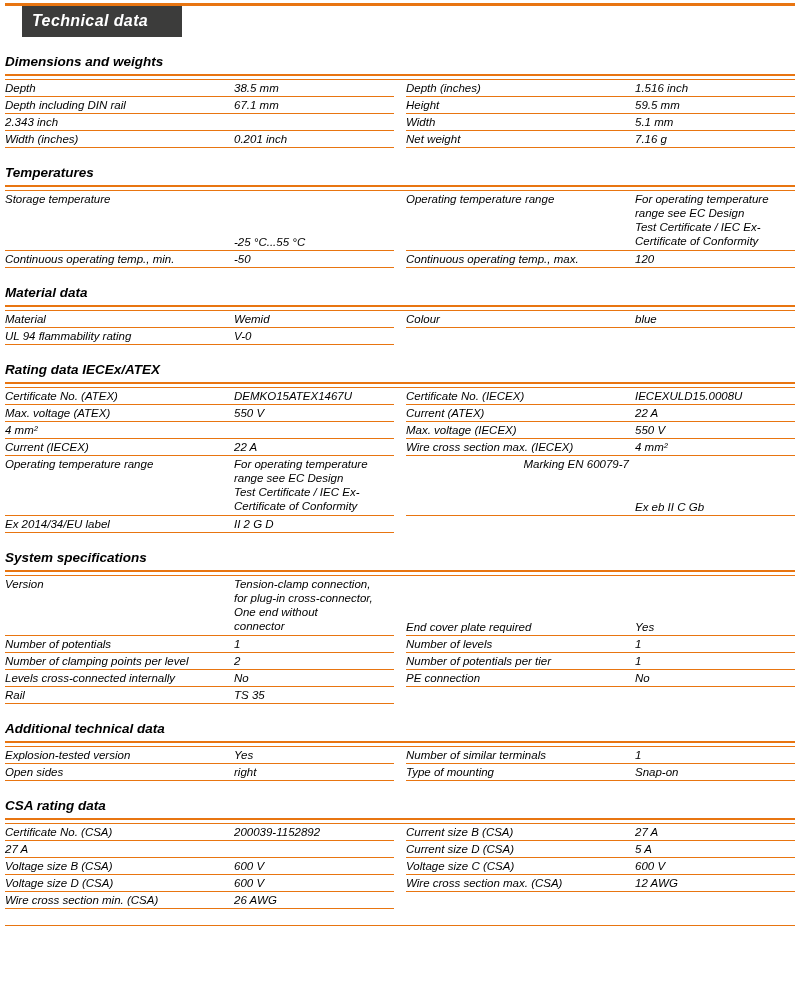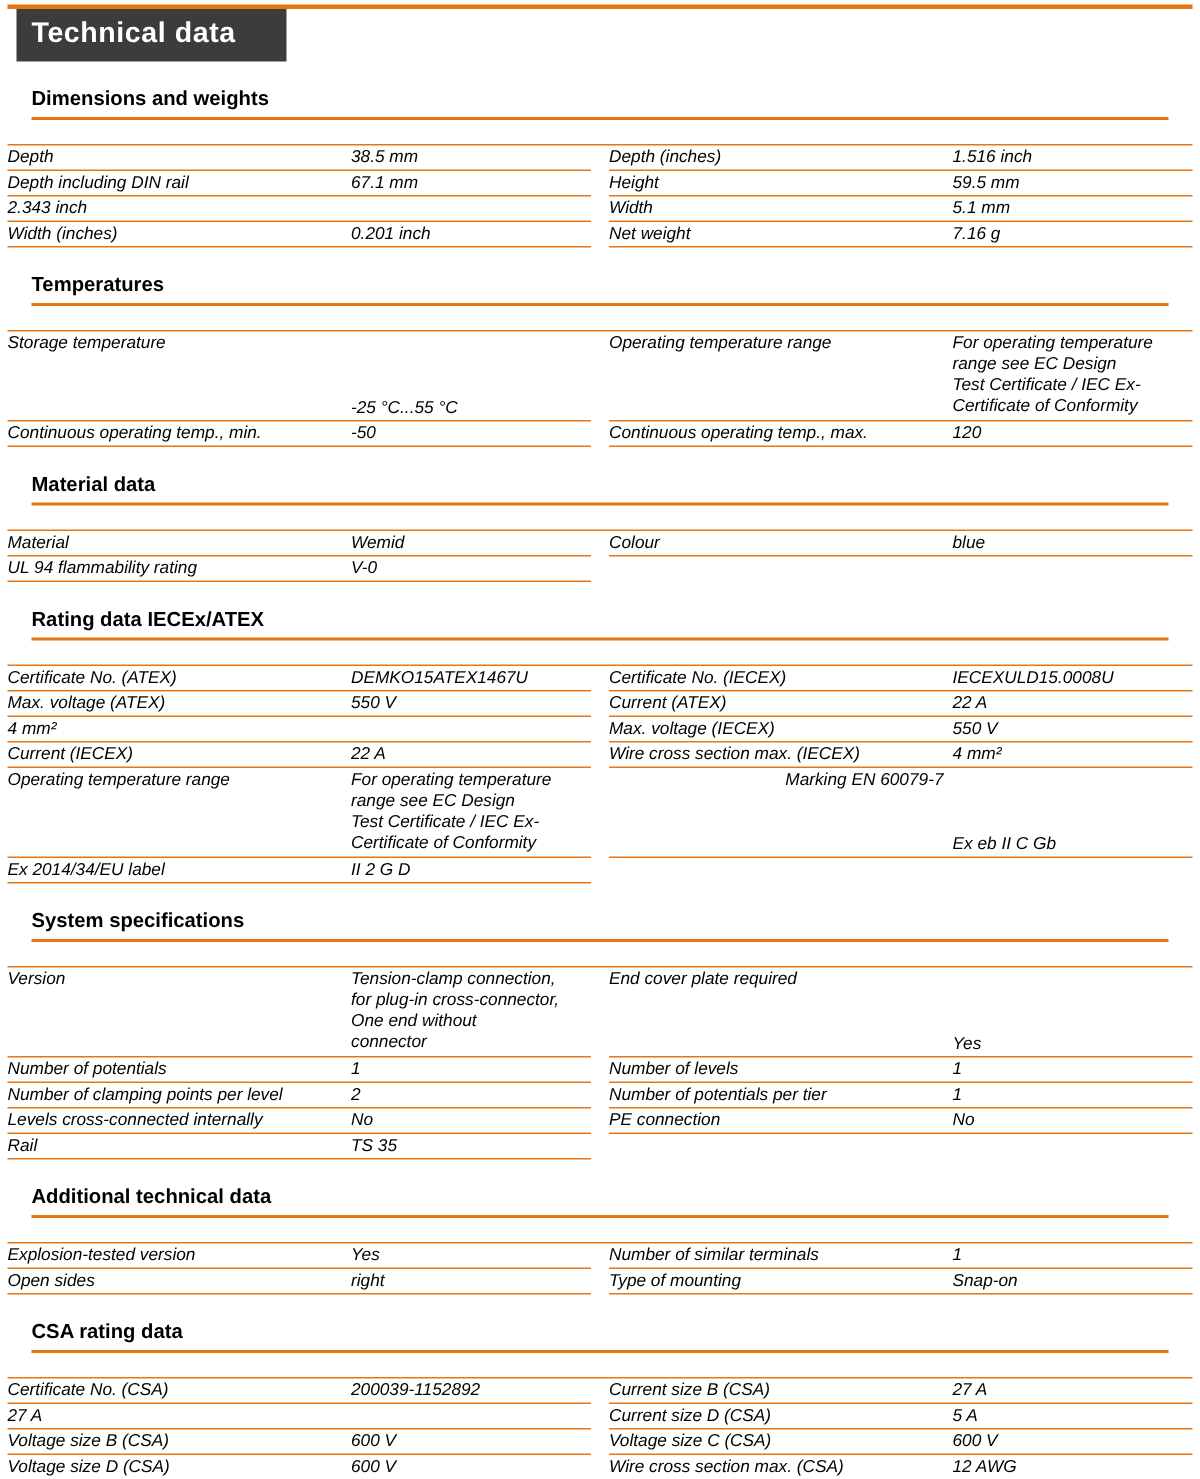--- a/index.html
+++ b/index.html
@@ -21,33 +21,35 @@
     padding:0 5px 8px 5px;
   }
   .top-rule{
     border-top:3px solid var(--accent);
     margin-top:3px;
   }
   .title-box{
     display:inline-block;
     background:var(--title-bg);
     color:var(--title-fg);
-    font-size:19px;
+    font-size:16px;
     font-weight:bold;
     letter-spacing:0.4px;
     padding:6px 34px 7px 10px;
-    margin-left:6px;
+    margin-left:17px;
+    font-style:italic;
   }
   .section{margin-top:17px;}
   .section-title{
     font-size:13.5px;
     font-weight:bold;
-    margin:16px;
+    margin:0;
     padding:0 0 5px 0;
     border-bottom:2px solid var(--accent);
+    font-style:italic;
   }
   .table{
     margin-top:3px;
     border-top:1px solid var(--accent);
     display:flex;
     gap:12px;
     align-items:flex-start;
     font-style:italic;
   }
   .col{flex:1 1 0;min-width:0;}
@@ -255,21 +257,21 @@
             <div class="row">
               <div class="lab">Levels cross-connected internally</div>
               <div class="val">No</div>
             </div>
             <div class="row">
               <div class="lab">Rail</div>
               <div class="val">TS 35</div>
             </div>
           </div>
           <div class="col">
-            <div class="row vbottom" style="min-height: 60px;">
+            <div class="row vbottom" style="min-height: 60px; align-items: flex-end;">
               <div class="lab">End cover plate required</div>
               <div class="val">Yes</div>
             </div>
             <div class="row">
               <div class="lab">Number of levels</div>
               <div class="val">1</div>
             </div>
             <div class="row">
               <div class="lab">Number of potentials per tier</div>
               <div class="val">1</div>

